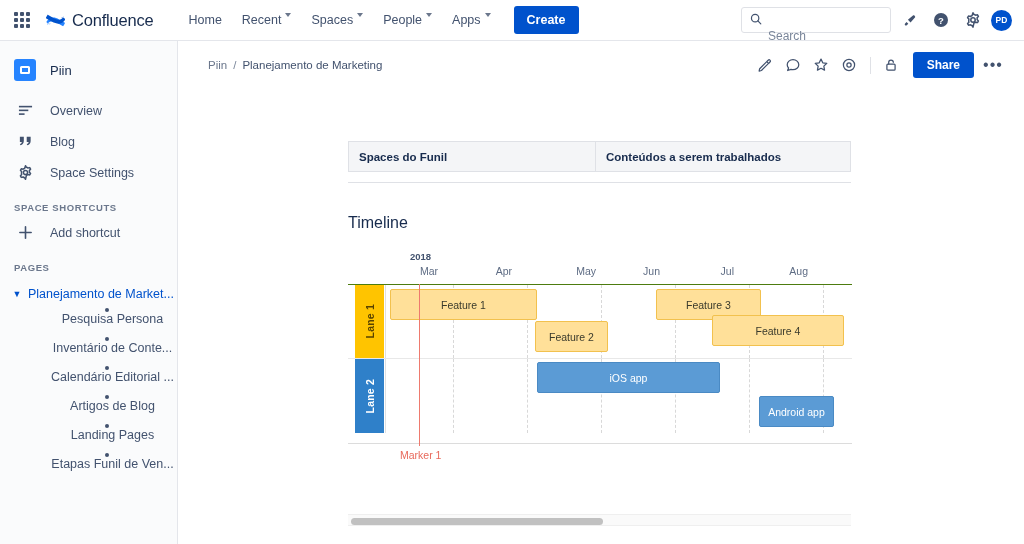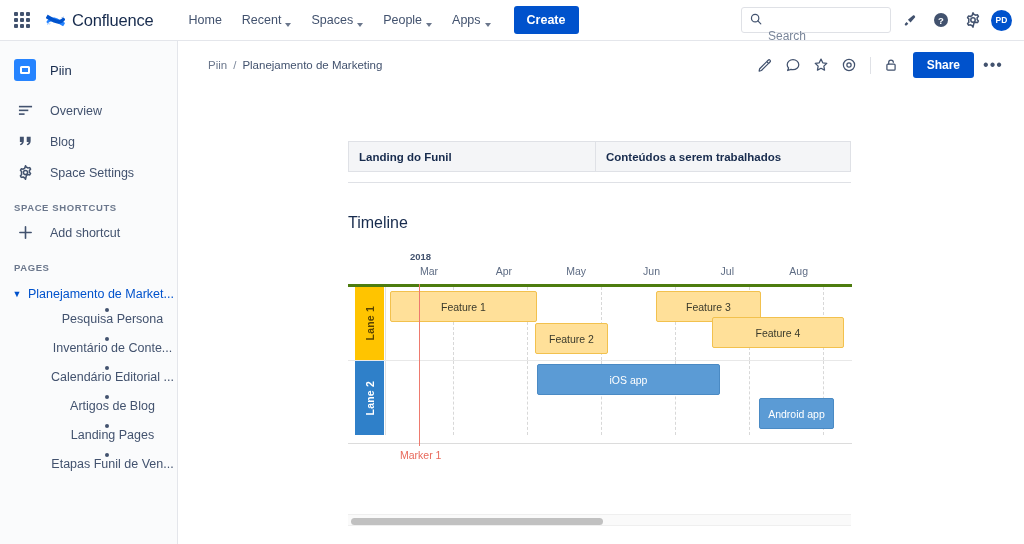--- a/index.html
+++ b/index.html
@@ -22,21 +22,21 @@
     display: grid; grid-template-columns: repeat(3,1fr); grid-template-rows: repeat(3,1fr);
     gap: 2px; padding: 2px; cursor: pointer; }
   .apps-grid i { background: #42526E; border-radius: 1px; display:block; }
   .brand { display: flex; align-items: center; margin-left: 14px; cursor: pointer; justify-content: flex-end; }
   .brand-logo { width: 19px; height: 19px; position: relative; }
   .brand-logo svg { display:block; }
   .brand-text { font-size: 16.5px; color: #172B4D; margin-left: 7px; letter-spacing: -0.2px; }
   .navlinks { display: flex; align-items: center; margin-left: 26px; gap: 2px; }
   .navitem {
     font-size: 12.5px; color: #42526E; padding: 6px 9px; border-radius: 3px;
-    cursor: pointer; display: flex; align-items: flex-end; gap: 4px; white-space: nowrap;
+    cursor: pointer; display: flex; align-items: flex-start; gap: 4px; white-space: nowrap;
   }
   .caret { width: 0; height: 0; border-left: 3.5px solid transparent;
     border-right: 3.5px solid transparent; border-top: 4px solid #6B778C; display:block; }
   .create-btn {
     margin-left: 14px; background: #0052CC; color: #fff; font-size: 12.5px;
     font-weight: 600; border: none; border-radius: 3px; padding: 7px 13px;
     cursor: pointer; font-family: inherit;
   }
   .topnav-right { position: absolute; right: 12px; display: flex; align-items: center; gap: 4px; }
   .search-box {
@@ -146,21 +146,21 @@
   .roadmap { position: absolute; left: 170px; top: 160px; width: 504px; height: 195px; }
   .rm-axis { position: absolute; left: 0; top: 0; width: 504px; height: 35px; }
   .rm-year {
     position: absolute; font-size: 9.5px; font-weight: 700; color: #42526E; top: 2px;
   }
   .rm-month {
     position: absolute; font-size: 10.5px; color: #5E6C84; top: 16px; text-align: right;
   }
   .rm-grid {
     position: absolute; left: 0; top: 35px; width: 504px; height: 160px;
-    border-top: 3px solid #4d7c0f; border-bottom: 1px solid #dcdcdc;
+    border-top: 1px solid #4d7c0f; border-bottom: 1px solid #dcdcdc;
   }
   .rm-lane { position: absolute; left: 0; width: 504px; }
   .rm-lane.l1 { top: 0; height: 74px; border-bottom: 1px solid #e8e8e8; }
   .rm-lane.l2 { top: 74px; height: 74px; }
   .lane-tab {
     position: absolute; left: 7px; top: 0; width: 29px; height: 100%;
     display: flex; align-items: center; justify-content: center;
   }
   .lane-tab span {
     writing-mode: vertical-rl; transform: rotate(180deg);
@@ -412,34 +412,34 @@
         </svg>
       </div>
       <button class="share-btn">Share</button>
       <div class="more-btn">•••</div>
     </div>
   </div>
 
   <div class="doc">
 
     <div class="tbl">
-      <div class="tbl-th c1">Landing do Funil</div>
+      <div class="tbl-th c1">Spaces do Funil</div>
       <div class="tbl-th c2">Conteúdos a serem trabalhados</div>
     </div>
     <div class="tbl-rowline"></div>
 
     <div class="h2">Timeline</div>
 
     <div class="roadmap">
 
       <div class="rm-axis">
         <span class="rm-year" style="left:62px">2018</span>
         <span class="rm-month" style="left:46px;width:44px">Mar</span>
         <span class="rm-month" style="left:120px;width:44px">Apr</span>
-        <span class="rm-month" style="left:194px;width:44px">May</span>
+        <span class="rm-month" style="left:204px;width:44px">May</span>
         <span class="rm-month" style="left:268px;width:44px">Jun</span>
         <span class="rm-month" style="left:342px;width:44px">Jul</span>
         <span class="rm-month" style="left:416px;width:44px">Aug</span>
       </div>
 
       <div class="rm-grid">
 
         <div class="rm-lane l1">
           <div class="lane-tab y">
             <span>Lane 1</span>

